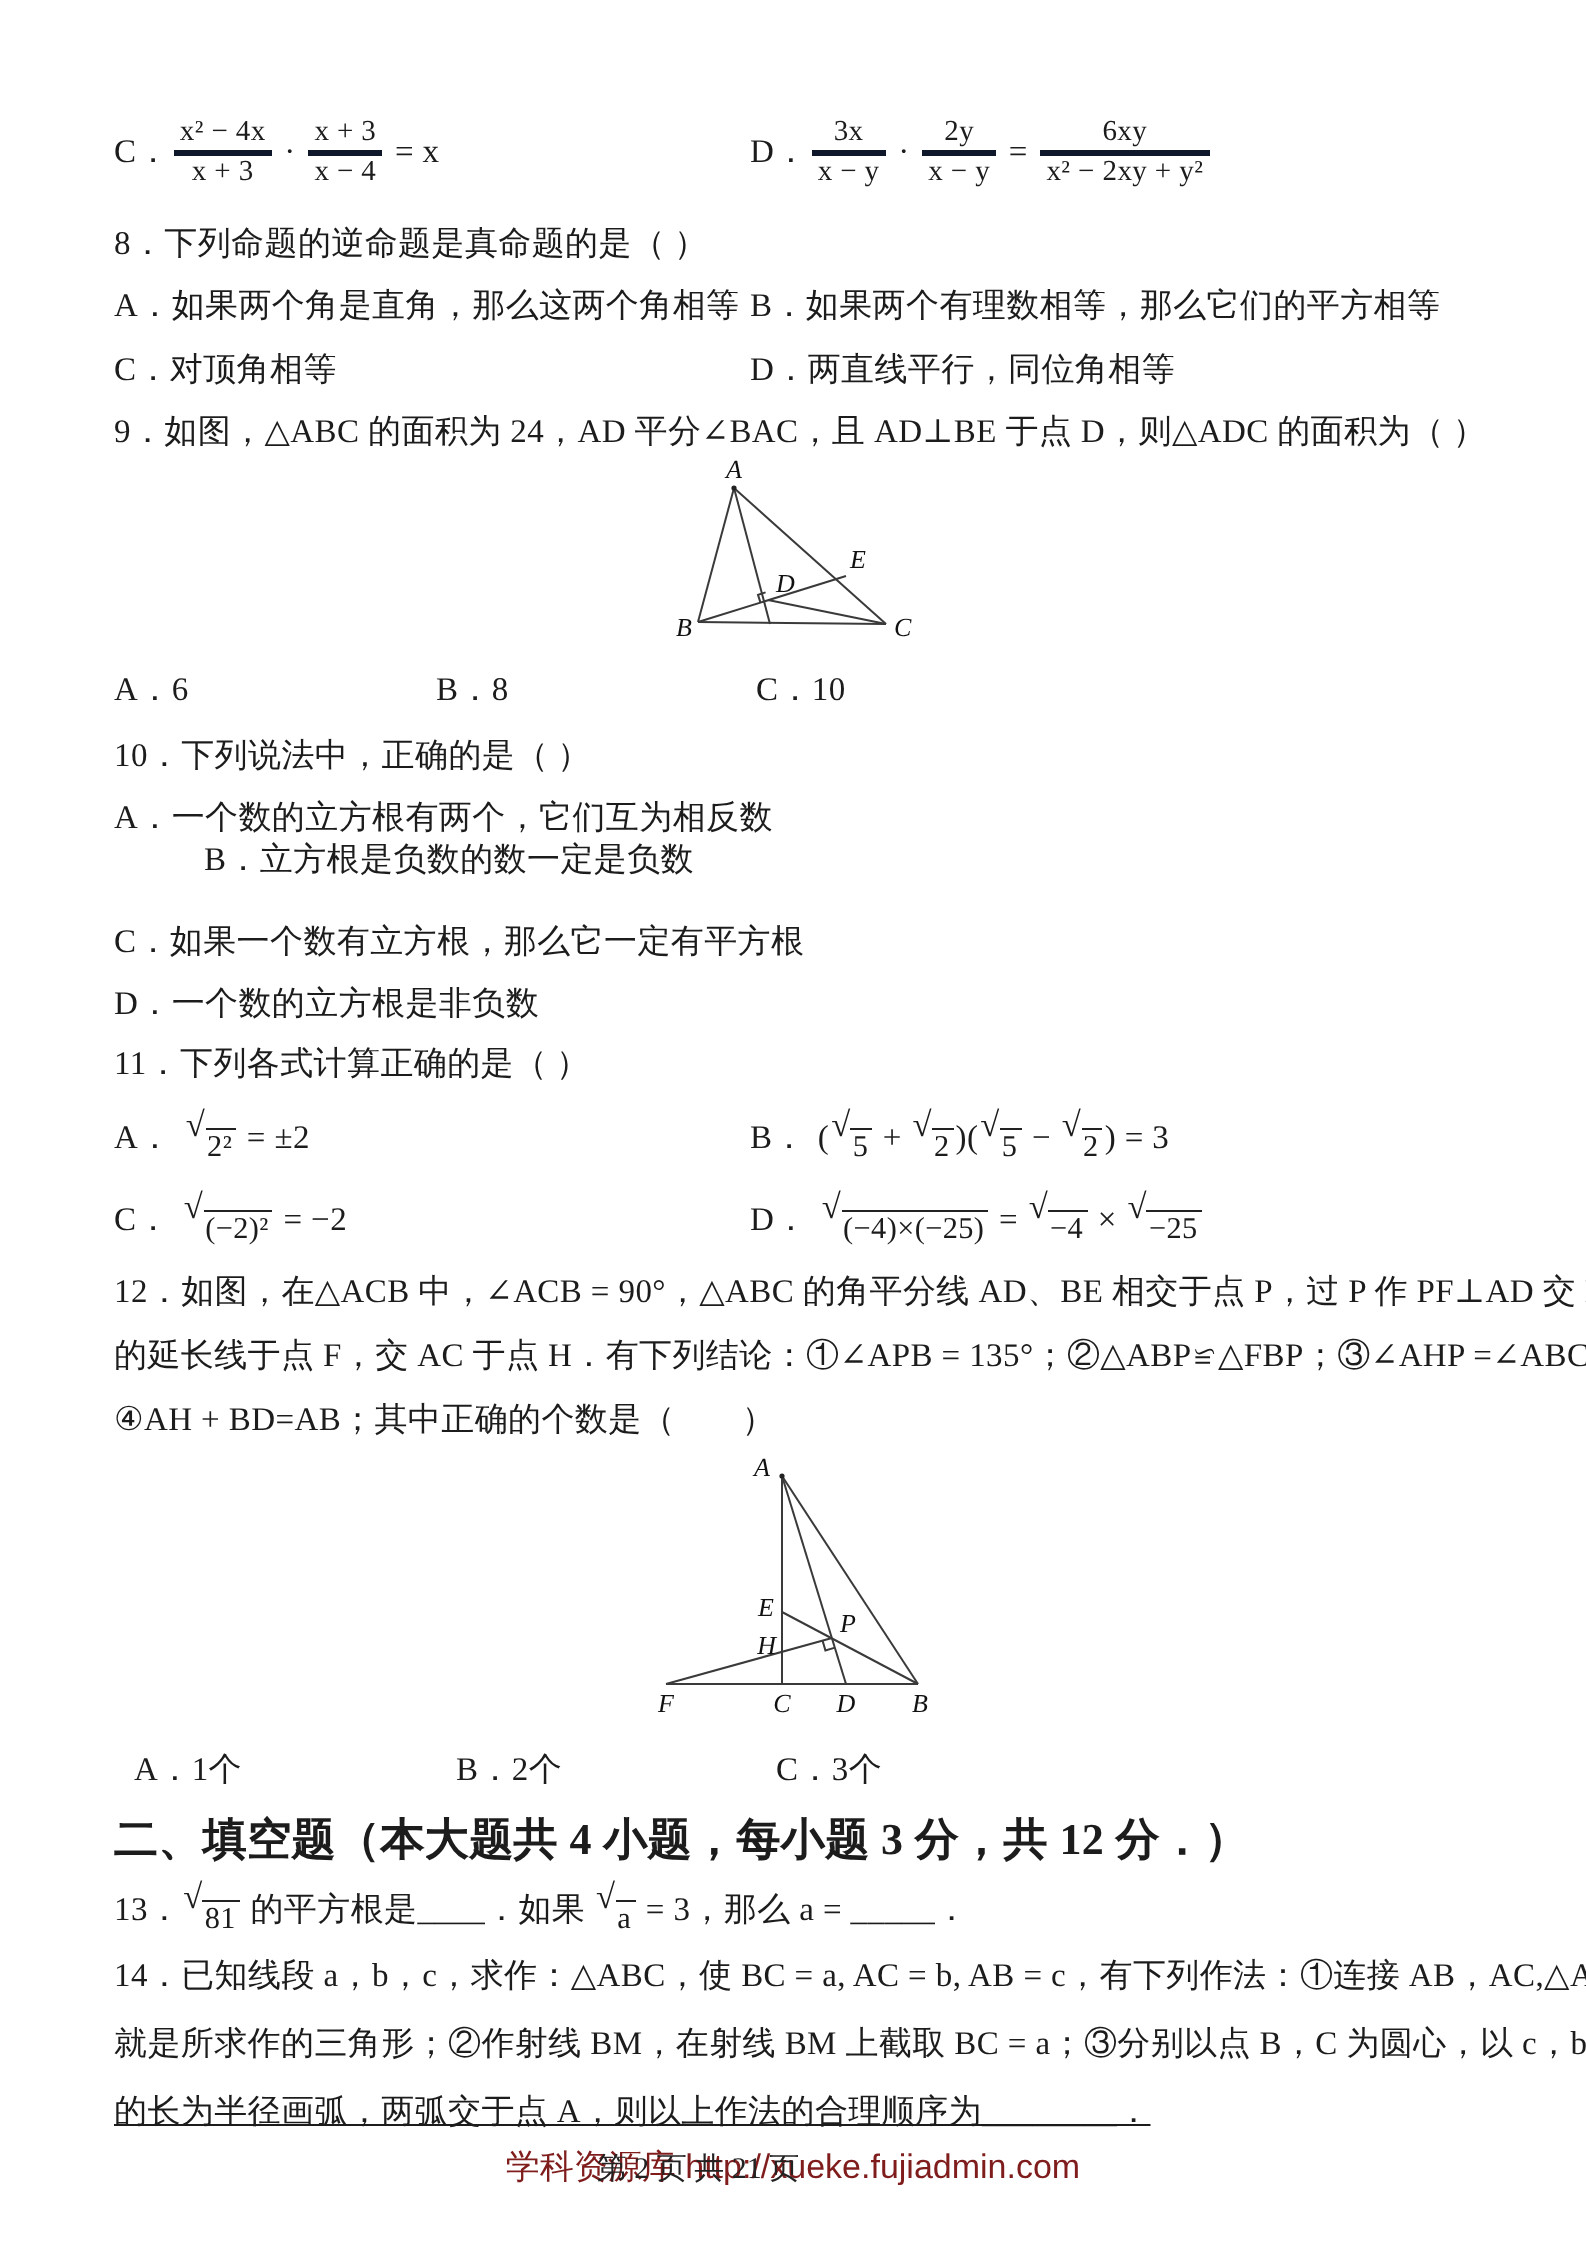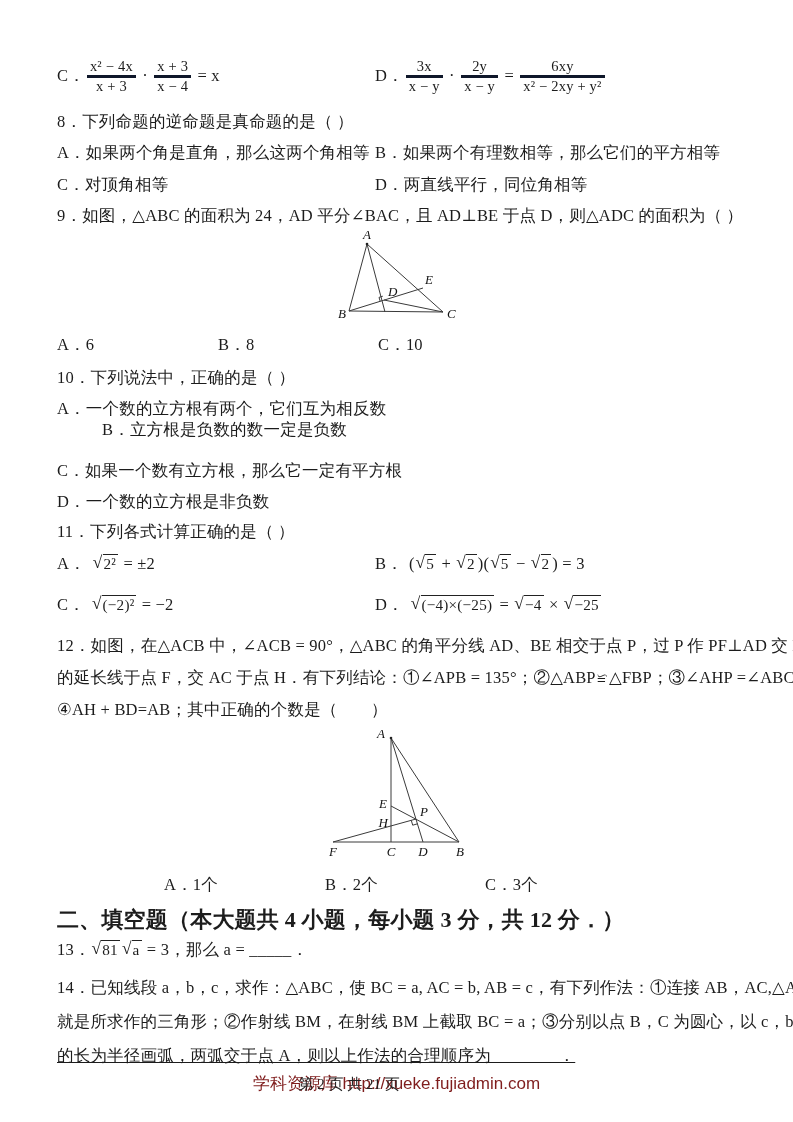--- a/index.html
+++ b/index.html
@@ -16,21 +16,21 @@
   .row4 { display:grid; grid-template-columns:161px 160px 160px auto; width:700px; }
   
   .fmla { display:inline-flex; align-items:center; white-space:nowrap; }
   .fmla > span { white-space:pre; }
   .frac { display:inline-block; vertical-align:middle; text-align:center;
           font-size:14.5px; line-height:1.18; margin:0 2px; }
   .frac .num { display:block; border-bottom:3px solid #0f172a; padding:0 3px; }
   .frac .den { display:block; padding:0 3px; }
   .sqrt { display:inline-flex; align-items:flex-start; margin:0 1px; }
   .sqrt .radsign { font-size:1.05em; line-height:1; }
-  .sqrt .rad { border-top:1px solid #222; padding:0 2px 0 1px; font-size:0.92em; margin-top:0; }
+  .sqrt .rad { border-top:1px solid #222; padding:0 2px 0 1px; font-size:0.92em; margin-top:10px; }
   .optlabel { margin-right:6px; }
   .optcell { display:flex; align-items:center; }
   
   svg line, svg path { stroke:#3a3a3a; stroke-width:1; fill:none; }
   svg text { font-size:13px; font-style:italic; fill:#111;
              font-family:"Liberation Serif","DejaVu Serif",serif; }
   svg circle { fill:#222; stroke:none; }
   
   .watermark { width:793px; text-align:center;
     font-family:"Liberation Sans","DejaVu Sans",sans-serif;
@@ -149,32 +149,33 @@
   <text x="60" y="10" text-anchor="end">A</text>
   <text x="8" y="128" text-anchor="middle">F</text>
   <text x="66" y="128" text-anchor="middle">C</text>
   <text x="98" y="128" text-anchor="middle">D</text>
   <text x="135" y="128" text-anchor="middle">B</text>
   <text x="62" y="80" text-anchor="end">E</text>
   <text x="95" y="88" text-anchor="start">P</text>
   <text x="63" y="99" text-anchor="end">H</text>
 </svg>
 
-<div class="abs row4" style="left:57px; top:875px;text-align:right;">
+<div class="abs row4" style="left:67px; top:875px;">
   <div class="line">A．1个</div>
   <div class="line">B．2个</div>
   <div class="line">C．3个</div>
 </div>
 
 <div class="abs line bold" style="left:57px; top:906px;">二、填空题（本大题共 4 小题，每小题 3 分，共 12 分．）</div>
 
 <div class="abs optcell line" style="left:57px; top:940px;">
   <span class="fmla">
       <span>13．</span>
       <span class="sqrt"><span class="radsign">√</span><span class="rad">81</span></span>
+      <span> 的平方根是____．如果 </span>
       <span class="sqrt"><span class="radsign">√</span><span class="rad">a</span></span>
       <span> = 3，那么 a = _____．</span>
     </span>
 </div>
 
 <div class="abs line" style="left:57px; top:978px;">14．已知线段 a，b，c，求作：△ABC，使 BC = a, AC = b, AB = c，有下列作法：①连接 AB，AC,△ABC</div>
 <div class="abs line" style="left:57px; top:1012px;">就是所求作的三角形；②作射线 BM，在射线 BM 上截取 BC = a；③分别以点 B，C 为圆心，以 c，b</div>
 <div class="abs line" style="left:57px; top:1046px;text-decoration:underline;">的长为半径画弧，两弧交于点 A，则以上作法的合理顺序为________．</div>
 
 <div class="abs watermark" style="left: 0px; top: 1072px; color: #7f1d1d;">学科资源库 http://xueke.fujiadmin.com</div>

